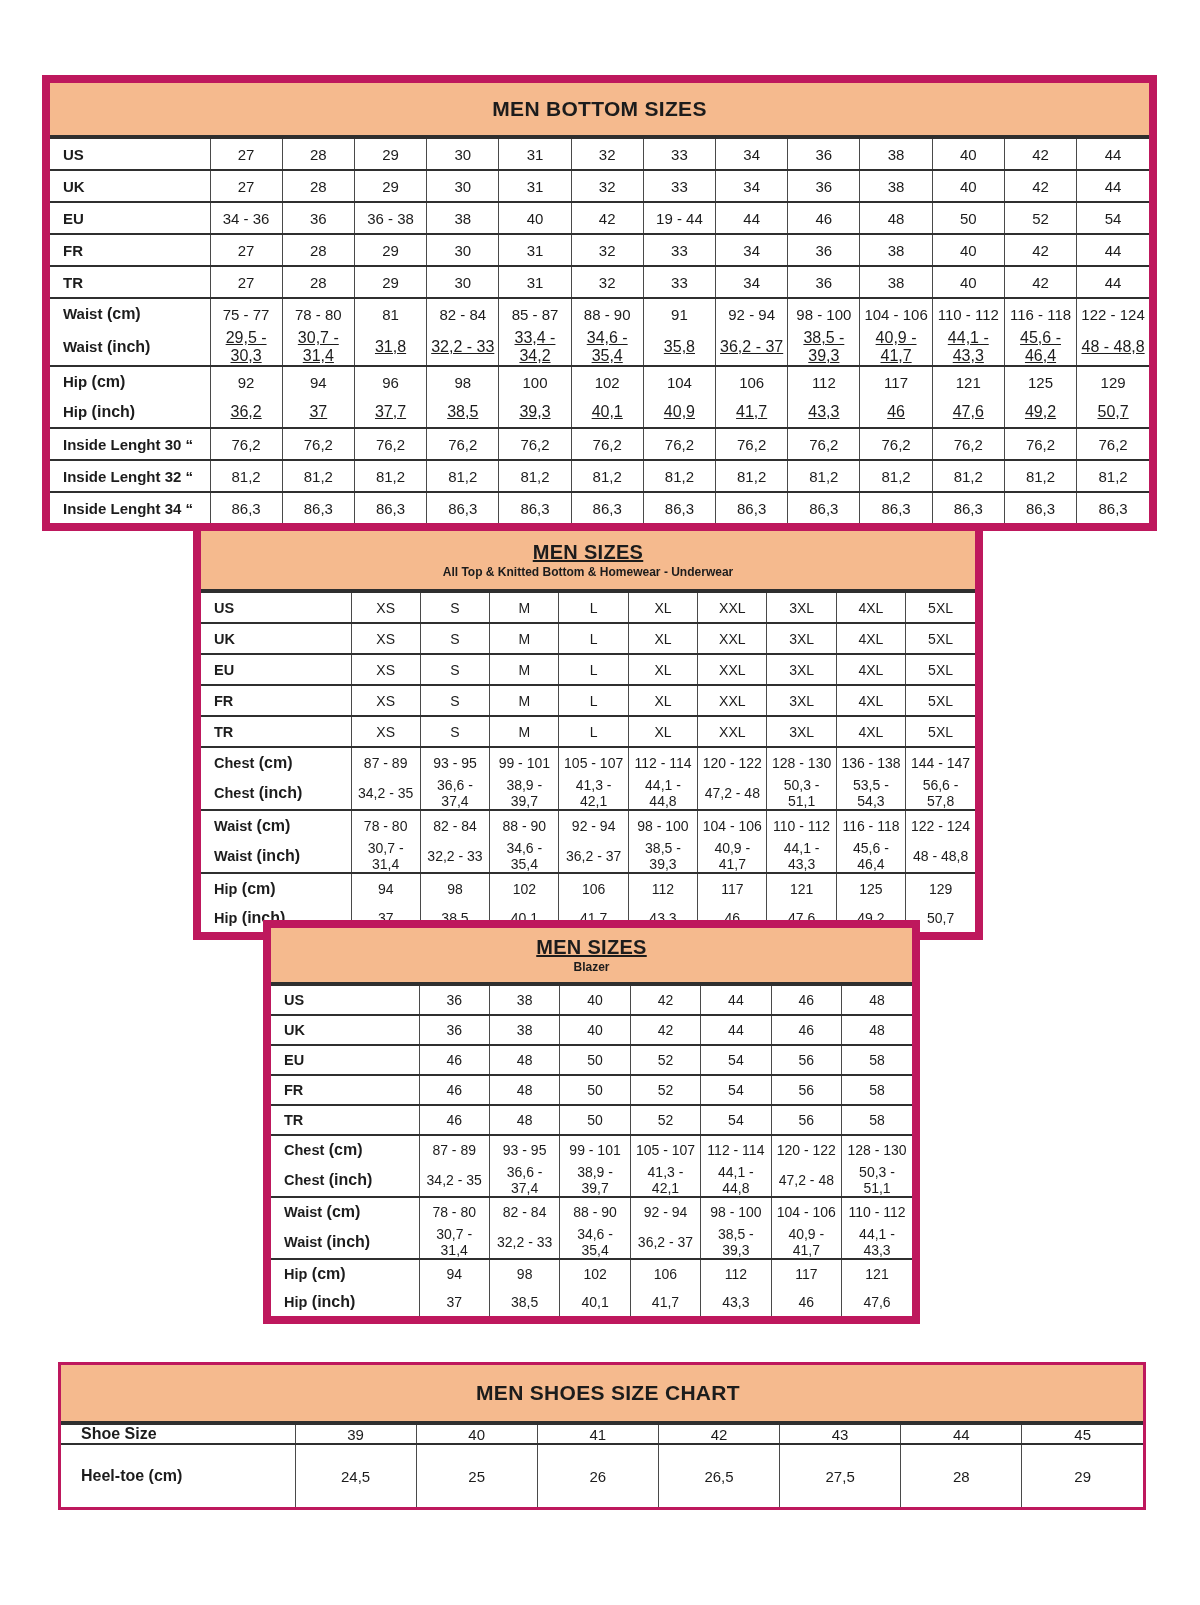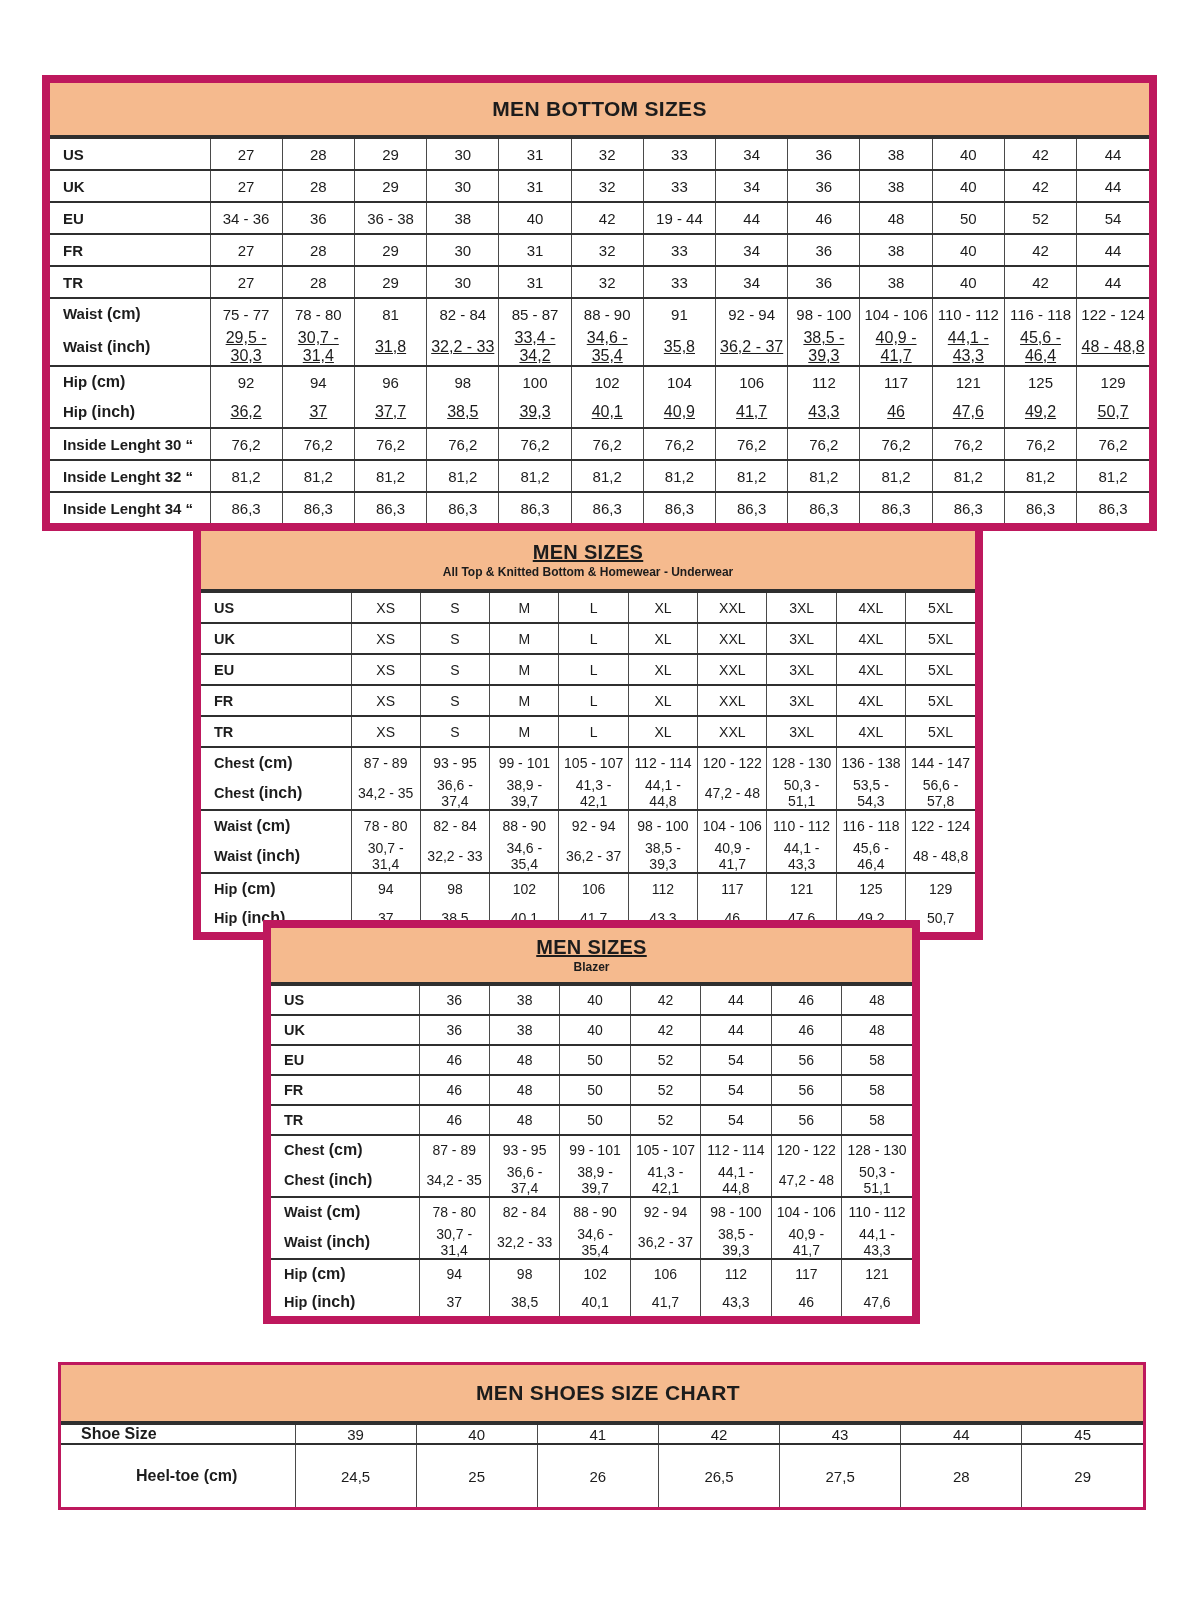--- a/index.html
+++ b/index.html
@@ -41,21 +41,21 @@
   td:first-child{border-left:none;}
   td:last-child{border-right:none;}
   td.label{text-align:left;padding-left:13px;font-weight:bold;}
   td.label .unit{font-size:16px;font-weight:700;}
 
   #tbl-0 td{height:30px;}
   #tbl-1 td{height:29px;font-size:14px;}
   #tbl-2 td{height:28px;font-size:14px;}
   #tbl-1 td.label,#tbl-2 td.label{font-size:14.5px;}
   #tbl-3 tbody.grp:first-child td{height:70px;}
-  #tbl-3 tbody.grp:last-child td{height:62px;text-align:center;}
+  #tbl-3 tbody.grp:last-child td{height:62px;}
   #tbl-3 td.label{font-size:16px;padding-left:20px;}
   #tbl-3 tbody.grp:first-child td.val{font-weight:bold;}
 
   tr.inch-row td.val{font-size:13px;}
   #tbl-0 tr.inch-row td.val{font-size:16px;text-decoration:underline;}
 
   col.c-label{width:160px;}
   #tbl-1 col.c-label{width:150px;}
   #tbl-2 col.c-label{width:148px;}
   #tbl-3 col.c-label{width:234px;}

